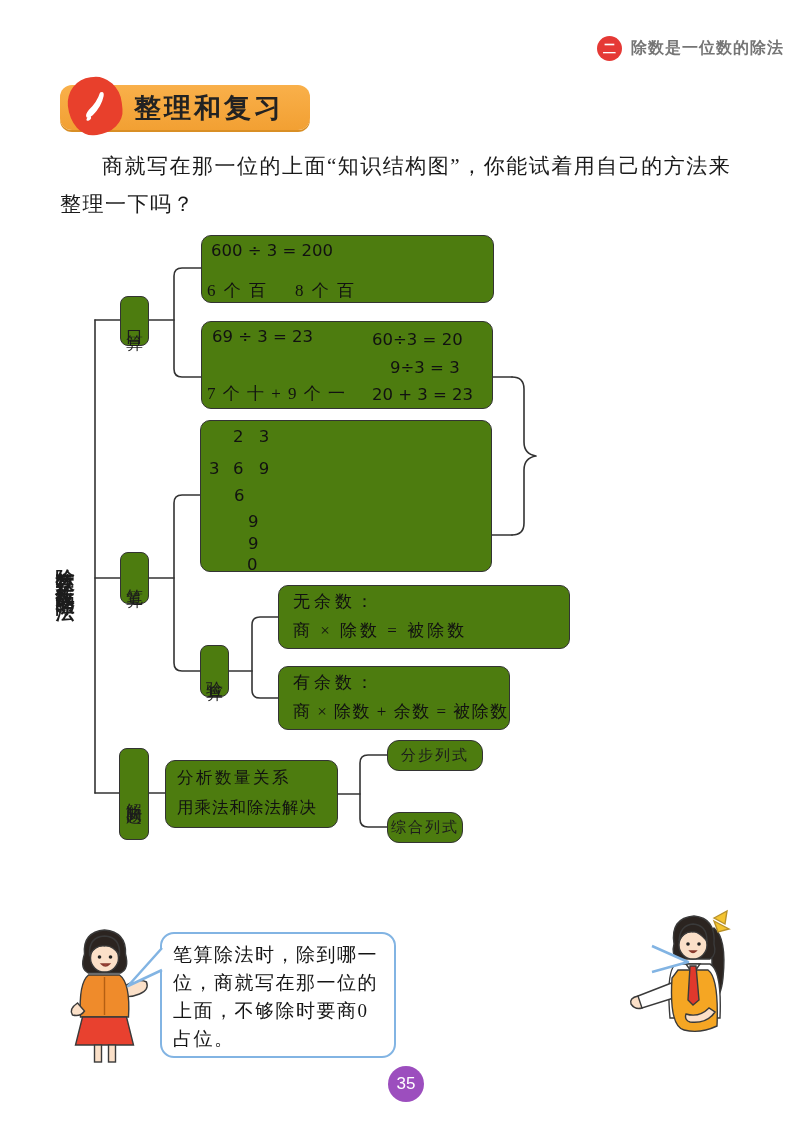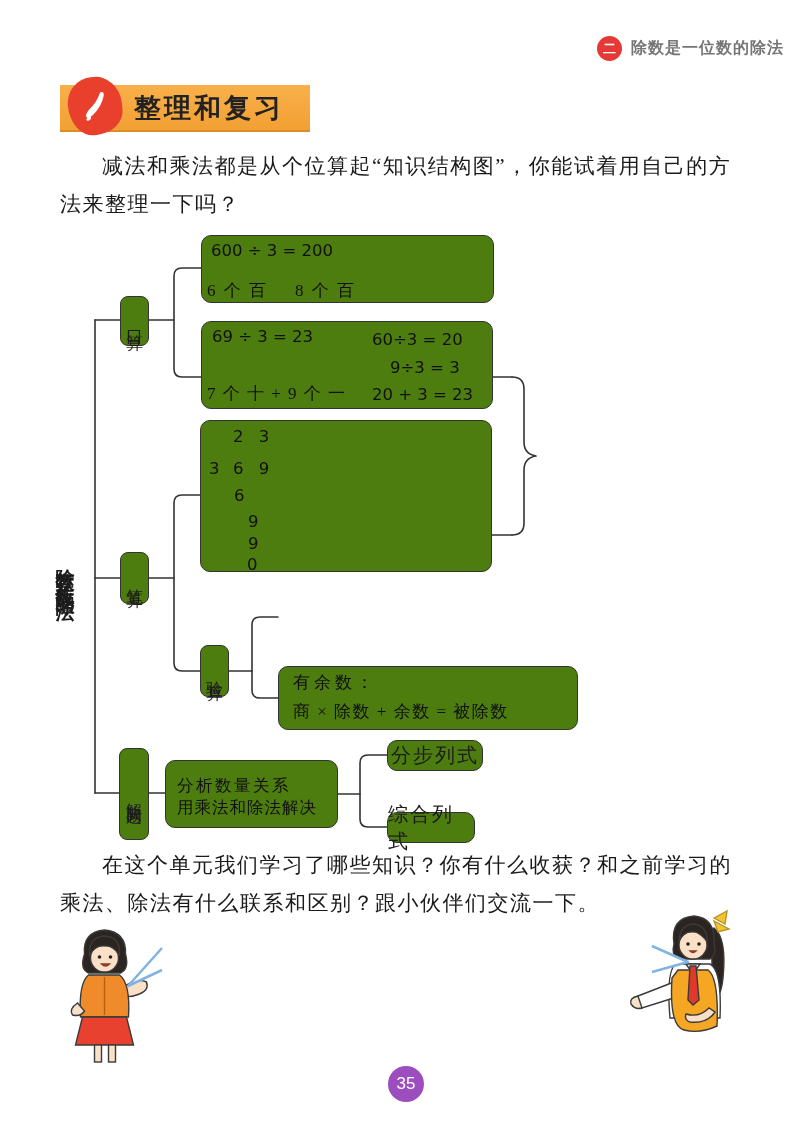--- a/index.html
+++ b/index.html
@@ -10,41 +10,41 @@
 
   
   .hdr-badge { width:25px; height:25px; border-radius:50%; background:#E53935; color:#fff;
                font-family:"Liberation Sans",sans-serif; font-size:13px; font-weight:bold;
                display:flex; align-items:center; justify-content:center; }
   .hdr-title { font-family:"Liberation Sans",sans-serif; font-size:16px; font-weight:600;
                color:#757575; letter-spacing:1px; }
 
   
   .banner { width:250px; height:45px; background:linear-gradient(#F9B04A,#F2A033);
-            border-radius:0; box-shadow:0 2px 0 #d98f25; }
+            border-radius:12px; box-shadow:0 2px 0 #d98f25; }
   .banner-badge { width:54px; height:58px; background:#E8402C;
                   border-radius:50% 50% 55% 45% / 48% 52% 42% 58%;
                   transform:rotate(-6deg); display:flex; align-items:center; justify-content:center; }
   .banner-title { font-family:"Liberation Sans",sans-serif; font-weight:bold; font-size:27px;
                   letter-spacing:3px; color:#222; }
 
   .para { width:692px; font-size:21px; line-height:38px; letter-spacing:1.5px;
           text-indent:2em; color:#1a1a1a; }
 
   
   .dbox { position:absolute; border:1.6px solid #333; border-radius:10px; background:#4d7c0f; }
   .vnode { display:flex; align-items:center; justify-content:center;
            writing-mode:vertical-lr; text-orientation:upright;
            font-size:17px; letter-spacing:3px; line-height:1; border-radius:8px; }
   .num { font-family:"DejaVu Sans",sans-serif; font-size:16.5px; color:#111; }
   .mix { font-family:"Liberation Serif",serif; font-size:17px; letter-spacing:2px; color:#111; }
   .rootlbl { writing-mode:vertical-lr; text-orientation:upright; font-size:19px; font-weight:600;
              letter-spacing:4px; display:flex; align-items:center; justify-content:center; }
   .bracenote { font-size:19px; letter-spacing:8px; line-height:45px; color:#222; }
-  .leaf { display:flex; align-items:center; justify-content:center; font-size:20px; letter-spacing:2px; }
+  .leaf { display:flex; align-items:center; justify-content:center; font-size:15px; letter-spacing:2px;border-radius:12px; }
   svg.lines path, svg.lines line { stroke:#333; stroke-width:1.6; fill:none;
              stroke-linecap:round; stroke-linejoin:round; }
   svg.lines polygon { fill:#333; stroke:none; }
 
   
   .bubble { border:2.5px solid #82B4E3; border-radius:14px; background:#fff;
             font-size:19px; line-height:28px; letter-spacing:1.5px; padding:7px 11px; color:#141414; }
   .tail-fill { fill:#fff; stroke:none; }
   .tail-line { fill:none; stroke:#82B4E3; stroke-width:2.5; stroke-linejoin:round; }
 
@@ -65,21 +65,21 @@
   <div class="abs banner" style="left:60px; top:85px;">
     <span class="banner-title abs" style="left:74px; top:5px;">整理和复习</span>
   </div>
   <div class="abs banner-badge" style="left:68px; top:77px;">
     <svg width="34" height="36" viewBox="0 0 52 56">
       <path d="M36,8 Q43,6 41,14 Q36,30 21,42 Q14,47 11,44 Q9,40 16,33 Q30,22 36,8 Z" fill="#fff"></path>
       <path d="M12,45 Q8,51 15,49 Q20,47 17,42 Z" fill="#fff"></path>
     </svg>
   </div>
 
-  <p class="abs para" style="left:60px; top:147px;">减法和乘法都是从个位算起“知识结构图”，你能试着用自己的方法来整理一下吗？</p>
+  <p class="abs para" style="left:60px; top:147px;">商就写在那一位的上面“知识结构图”，你能试着用自己的方法来整理一下吗？</p>
 
   <div class="abs" style="left:0; top:228px; width:800px; height:620px;">
 
     <svg class="lines abs" style="left:0;top:0;" width="800" height="620" viewBox="0 0 800 620">
 
       <path d="M95,92 V565"></path>
       <path d="M95,92 H120"></path>
         <path d="M95,350 H120"></path>
         <path d="M95,565 H119"></path>
 
@@ -138,55 +138,59 @@
     <div class="dbox" style="left:200px; top:192px; width:292px; height:152px;"></div>
     <span class="abs num" style="left:233px; top:199px; letter-spacing:5px;">2 3</span>
     <span class="abs num" style="left:209px; top:231px;">3</span>
     <span class="abs num" style="left:233px; top:231px; letter-spacing:5px;">6 9</span>
     <span class="abs num" style="left:234px; top:258px;">6</span>
     <span class="abs num" style="left:248px; top:284px;">9</span>
     <span class="abs num" style="left:248px; top:306px;">9</span>
     <span class="abs num" style="left:247px; top:327px;">0</span>
 
 
-
-    <div class="dbox" style="left:278px; top:438px; width:300px; height:64px;">
+    <div class="dbox" style="left:278px; top:357px; width:292px; height:64px;">
+      <span class="abs mix" style="left:14px; top:4px; letter-spacing:4px;">无余数：</span>
+      <span class="abs mix" style="left:14px; top:33px; letter-spacing:3px;">商 × 除数 = 被除数</span>
+    </div>
+
+    <div class="dbox" style="left:278px; top:438px; width:232px; height:64px;">
       <span class="abs mix" style="left:14px; top:4px; letter-spacing:4px;">有余数：</span>
       <span class="abs mix" style="left:14px; top:33px; letter-spacing:1.5px;">商 × 除数 + 余数 = 被除数</span>
     </div>
 
     <div class="dbox" style="left:165px; top:532px; width:173px; height:68px;">
-      <span class="abs mix" style="left:11px; top:6px; letter-spacing:2.5px; font-size:16.5px;margin-top:8px;">分析数量关系</span>
+      <span class="abs mix" style="left:11px; top:6px; letter-spacing:2.5px; font-size:16.5px;">分析数量关系</span>
       <span class="abs mix" style="left:11px; top:36px; letter-spacing:1px; font-size:16.5px;">用乘法和除法解决</span>
     </div>
 
     <div class="dbox leaf" style="left:387px; top:512px; width:96px; height:31px;">分步列式</div>
-    <div class="dbox leaf" style="left:387px; top:584px; width:88px; height:31px;">综合列式</div>
-  </div>
-
-  <p class="abs para" style="left:60px; top:846px;">在这个单元我们学习了哪些知识？你有什么收获？和之前学习的乘法、除法有什么联系和区别？跟小伙伴们交流一下。</p>
+    <div class="dbox leaf" style="left:387px; top:584px; width:76px; height:31px;">综合列式</div>
+  </div>
+
 
   <svg class="abs" style="left:56px; top:924px;" width="106" height="142" viewBox="0 0 105 142">
     <g stroke="#3a3a3a" stroke-width="1.4">
       <path d="M28,30 Q26,8 48,6 Q70,8 69,30 Q73,45 64,49 L32,49 Q23,45 28,30 Z" fill="#2b2420"></path>
       <circle cx="48" cy="34" r="14" fill="#FBE0C8"></circle>
       <path d="M33,31 Q32,13 48,12 Q64,13 63,31 Q56,21 48,22 Q39,21 33,31 Z" fill="#2b2420"></path>
       <circle cx="43" cy="33" r="1.8" fill="#222" stroke="none"></circle>
       <circle cx="54" cy="33" r="1.8" fill="#222" stroke="none"></circle>
       <path d="M45,40 Q49,44 53,40 Z" fill="#d9534f" stroke="#8a3a2e"></path>
       <path d="M68,62 Q82,54 90,58 Q93,66 83,70 Q73,74 67,72 Z" fill="#FBE0C8"></path>
       <path d="M32,51 L63,51 Q74,59 72,93 L24,93 Q22,59 32,51 Z" fill="#EF8B2B"></path>
       <path d="M48,53 V91" stroke="#b45f12" fill="none"></path>
       <path d="M21,79 Q12,85 16,91 Q24,93 28,87 Z" fill="#FBE0C8"></path>
       <path d="M26,93 L70,93 L77,121 L19,121 Z" fill="#E8412F"></path>
       <rect x="38" y="121" width="7" height="17" fill="#FBE0C8"></rect>
       <rect x="52" y="121" width="7" height="17" fill="#FBE0C8"></rect>
     </g>
   </svg>
 
+  <div class="abs bubble" style="left:160px; top:932px; width:236px; height:126px;">笔算除法时，除到哪一位，商就写在那一位的上面，不够除时要商0占位。</div>
   <svg class="abs" style="left:124px; top:936px; z-index:3;" width="40" height="54" viewBox="0 0 40 54">
     <path class="tail-fill" d="M38,12 L4,50 L38,34 Z"></path>
     <path class="tail-line" d="M38,12 L4,50 L38,34"></path>
   </svg>
 
   <svg class="abs" style="left:646px; top:938px; z-index:3;" width="44" height="44" viewBox="0 0 44 44">
     <path class="tail-fill" d="M6,8 L42,24 L6,34 Z"></path>
     <path class="tail-line" d="M6,8 L42,24 L6,34"></path>
   </svg>
 

